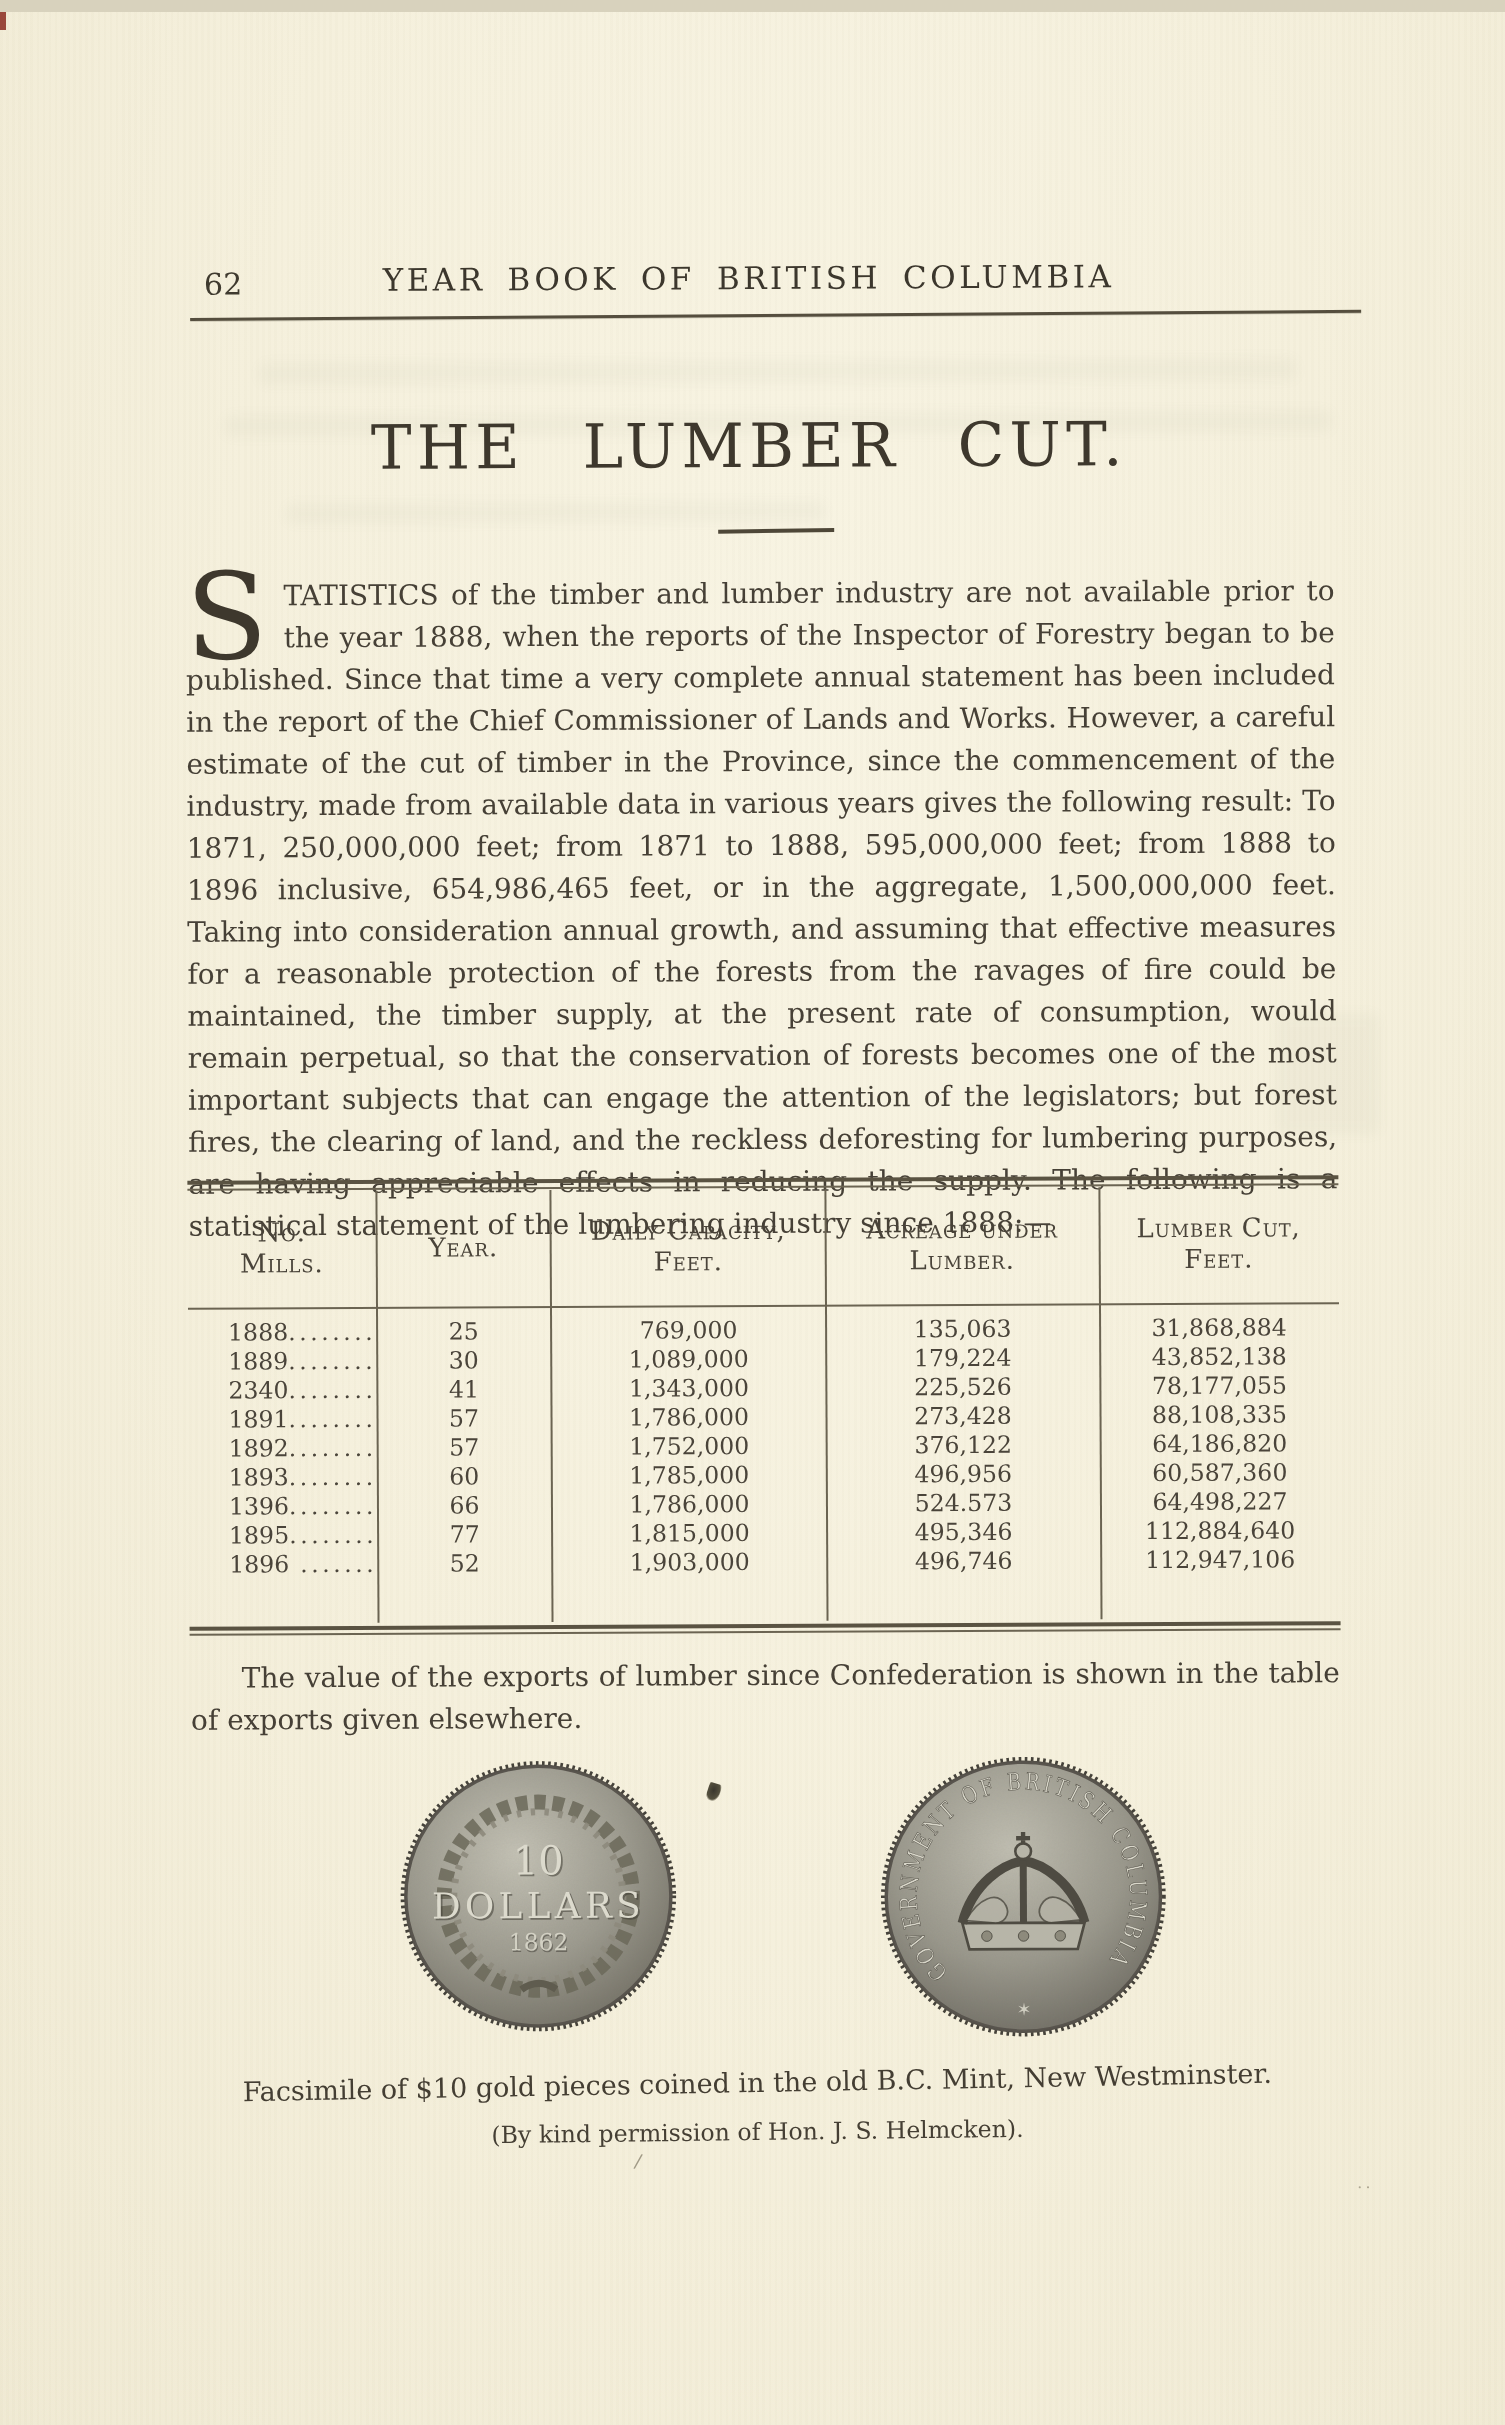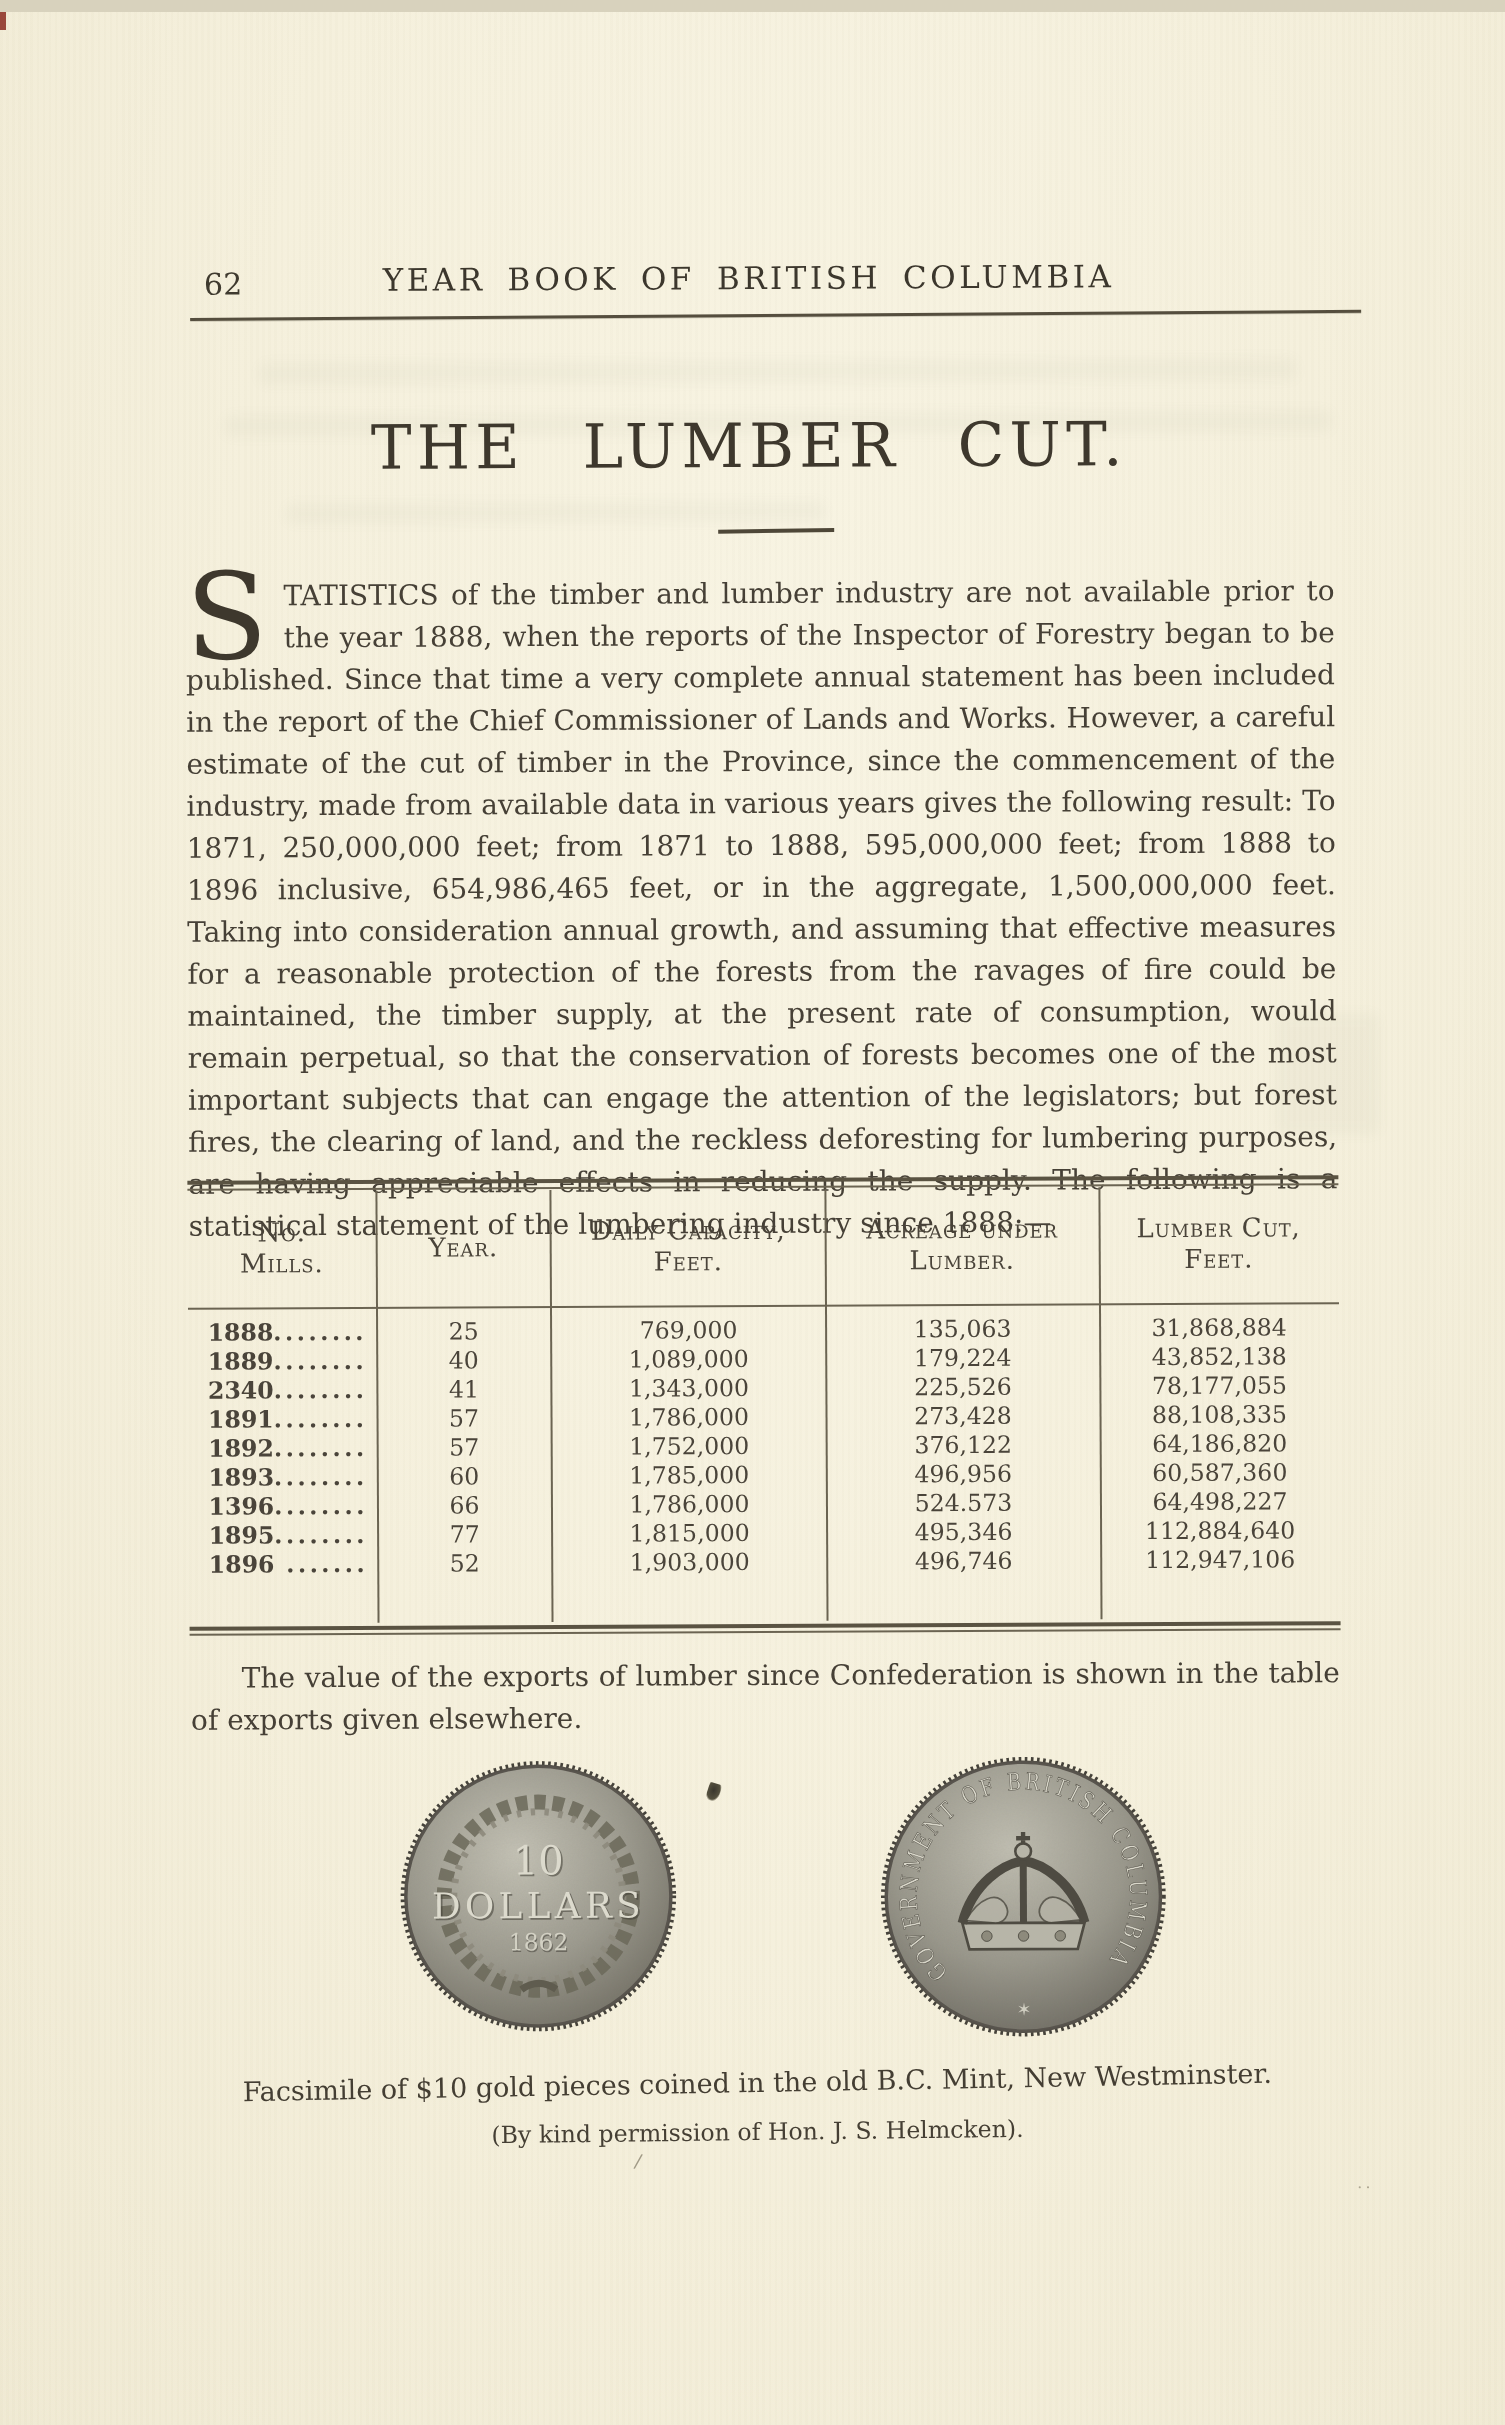--- a/index.html
+++ b/index.html
@@ -40,21 +40,21 @@
   .t-rule.bot-a{top:446px;height:3.5px;}
   .t-rule.bot-b{top:453px;height:1.7px;background:#6b6452;}
   .v-line{position:absolute;top:10.5px;height:432px;width:1.7px;background:#6b6452;}
   .v1{left:188px;} .v2{left:362px;} .v3{left:637px;} .v4{left:911px;}
   .t-grid{display:grid;grid-template-columns:188px 175px 275px 273px auto;}
   .t-head{position:absolute;top:12.2px;left:0;width:100%;height:112px;}
   .th{display:flex;flex-direction:column;align-items:center;justify-content:center;height:112px;font-variant:small-caps;font-size:26px;line-height:31px;letter-spacing:0.9px;text-align:center;}
   .t-body{position:absolute;top:138px;left:0;width:100%;}
   .tr{height:29px;}
   .td{font-size:23.6px;line-height:29px;text-align:center;white-space:nowrap;}
-  .td.year{text-align:center;padding-left:10.5px;font-weight:bold;}
+  .td.year{text-align:right;padding-left:10.5px;}
   .leader{letter-spacing:3.5px;}
   
   .coin{position:absolute;}
   .coin-left{top:1748px;left:395px;width:279px;height:272px;}
   .coin-right{top:1741px;left:871px;width:297px;height:290px;}
   .ink-fleck{position:absolute;top:1771px;left:704px;width:13px;height:17.5px;background:radial-gradient(ellipse at 45% 40%,#3a372e 0%,#55513f 60%,transparent 75%);transform:rotate(18deg);}
   
   .caption1{position:absolute;top:2055px;left:0;width:100%;text-align:center;font-size:27px;color:#443e33;transform:rotate(-0.75deg);}
   .caption2{position:absolute;top:2106px;left:0;width:100%;text-align:center;font-size:23.6px;color:#47413
 6;transform:rotate(-0.4deg);}
@@ -118,21 +118,21 @@
       <div class="t-body">
         <div class="tr t-grid">
           <div class="td year"><span>1888</span><span class="leader">........</span></div>
           <div class="td">25</div>
           <div class="td">769,000</div>
           <div class="td">135,063</div>
           <div class="td">31,868,884</div>
         </div>
         <div class="tr t-grid">
           <div class="td year"><span>1889</span><span class="leader">........</span></div>
-          <div class="td">40</div>
+          <div class="td">30</div>
           <div class="td">1,089,000</div>
           <div class="td">179,224</div>
           <div class="td">43,852,138</div>
         </div>
         <div class="tr t-grid">
           <div class="td year"><span>2340</span><span class="leader">........</span></div>
           <div class="td">41</div>
           <div class="td">1,343,000</div>
           <div class="td">225,526</div>
           <div class="td">78,177,055</div>

